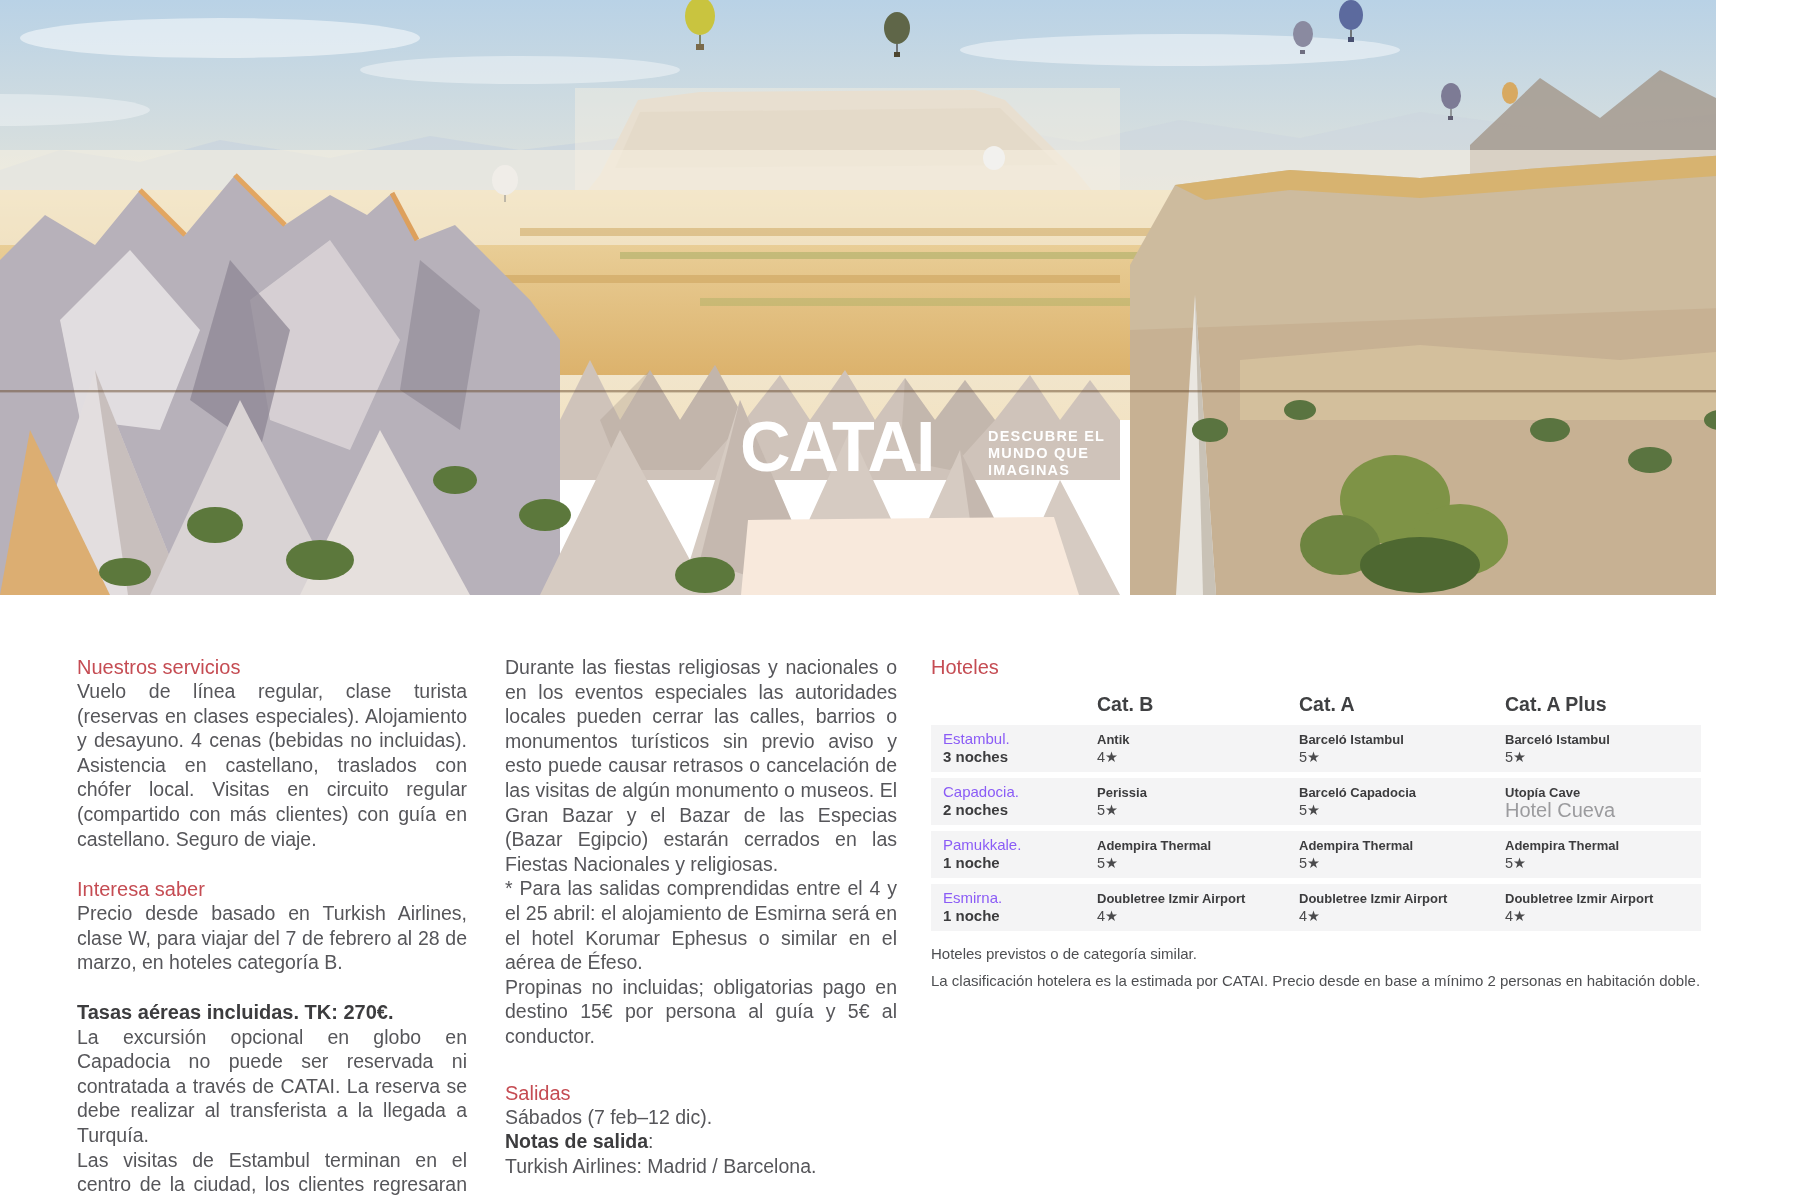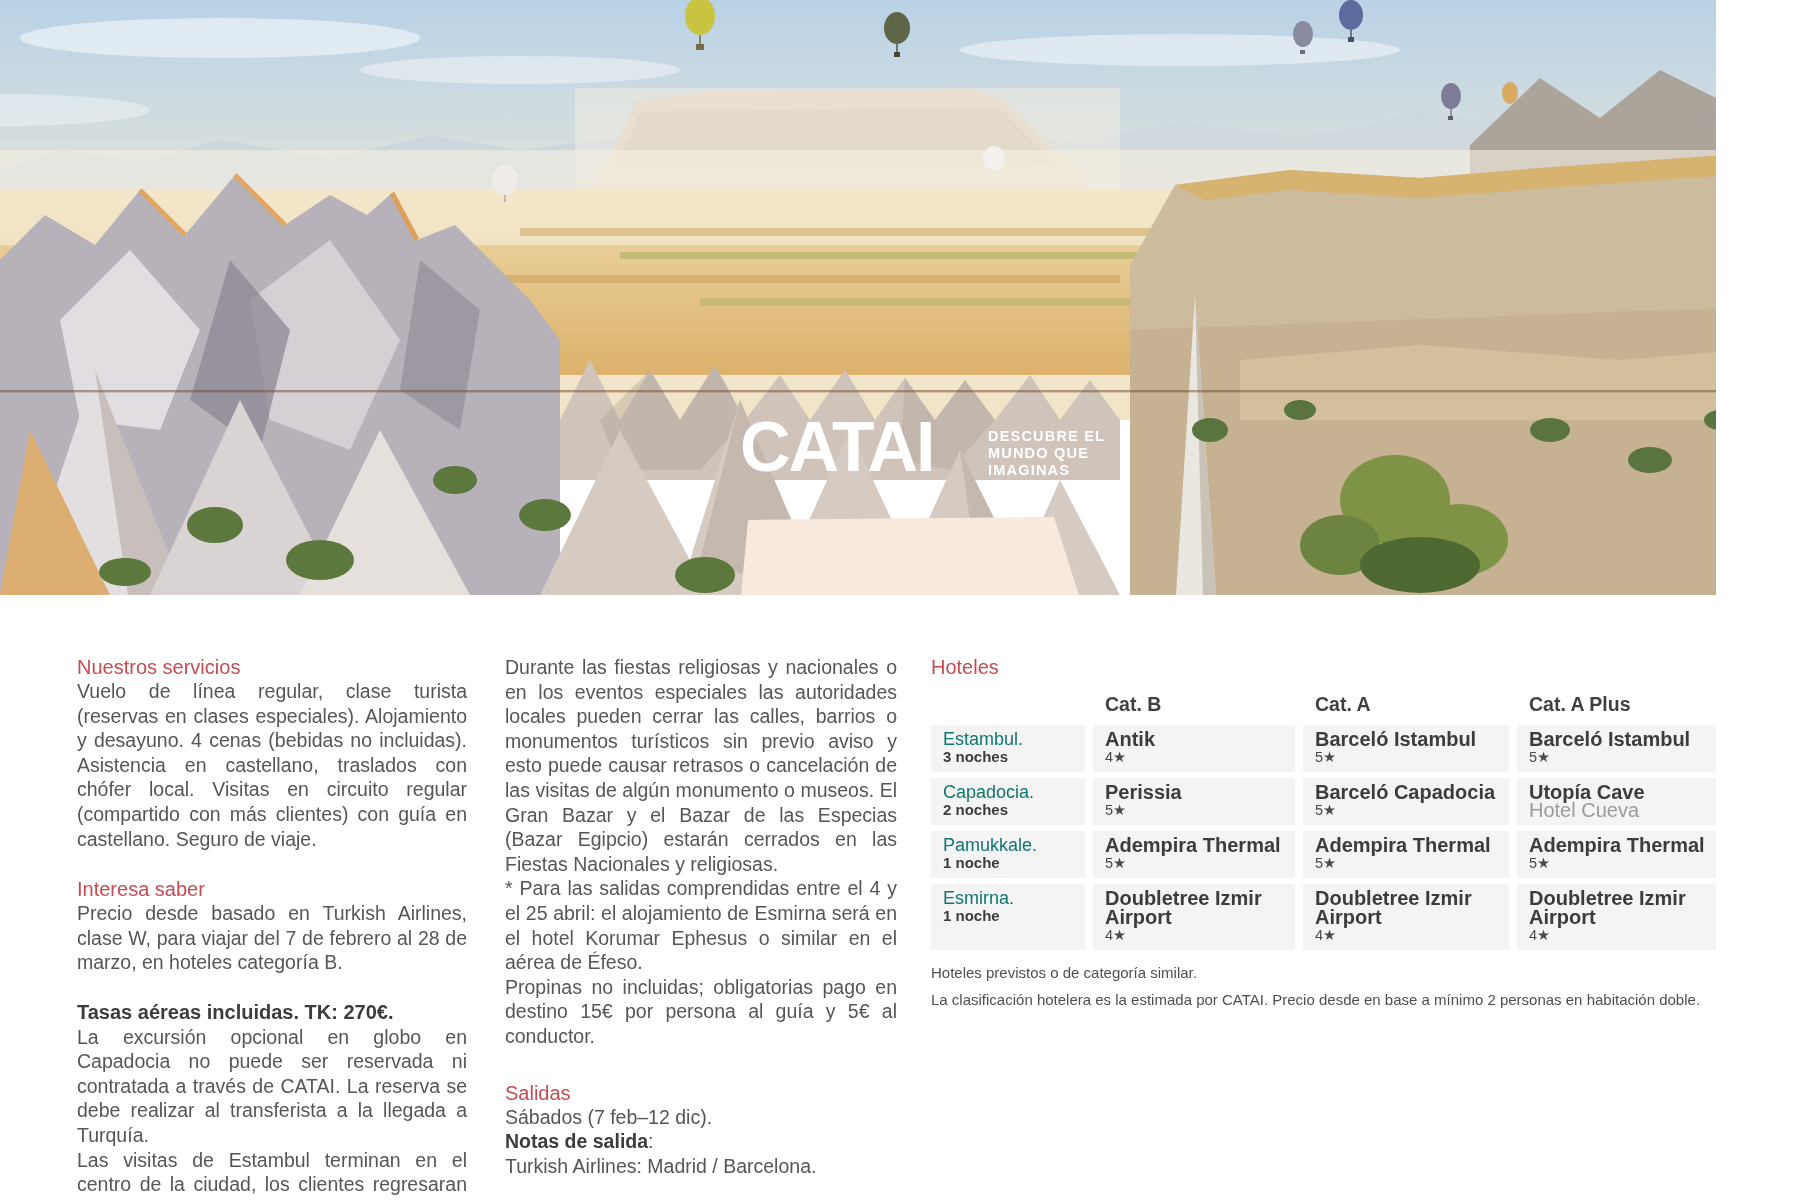--- a/index.html
+++ b/index.html
@@ -19,28 +19,28 @@
   .col2{left:505px;width:392px;}
   .red-h{color:#c54c53;font-weight:normal;font-size:20px;line-height:24px;margin:0;}
   p.body{margin:0;text-align:justify;}
   .mt-sec{margin-top:26px;}
   .bold-note{font-weight:bold;color:#3c3c3e;font-size:20px;margin:25px 0 0 0;}
   .para-gap{margin-top:25px;}
   .notas{margin-top:26px;}
   .notas .lbl{font-weight:bold;color:#3c3c3e;}
   
   .hotels{position:absolute;left:931px;top:655px;width:794px;}
-  .hgrid{display:grid;grid-template-columns:154px 202px 206px 208px;column-gap:8px;}
+  .hgrid{display:grid;grid-template-columns:154px 202px 206px 208px;}
   .hheader{margin-top:14px;}
   .hheader .hh{font-weight:bold;color:#3f4042;font-size:19.5px;padding:0 0 9px 12px;}
   .hrow{margin-bottom:6px;}
   .hcell{background:#f4f4f5;padding:5px 10px 6px 12px;min-height:42px;box-sizing:border-box;}
-  .dest-line1{display:block;color:#0f766e;font-size:18px;line-height:18px;}
+  .dest-line1{display:block;color:#8b5cf6;font-size:15px;line-height:18px;}
   .dest-line2{display:block;color:#3c3c3e;font-weight:bold;font-size:15px;line-height:18px;}
-  .h-name{display:block;color:#3c3c3e;font-weight:bold;font-size:20px;line-height:19px;}
+  .h-name{display:block;color:#3c3c3e;font-weight:bold;font-size:13px;line-height:19px;}
   .h-sub{display:block;color:#4a4a4c;font-size:14.5px;line-height:17px;}
   .h-sub.muted{color:#9b9b9e;font-size:20px;}
   .notes{margin-top:14px;font-size:15px;color:#4e4f52;line-height:18px;}
   .notes p{margin:0 0 9px 0;}
 </style>
 </head>
 <body>
 
 <div class="page">
 

